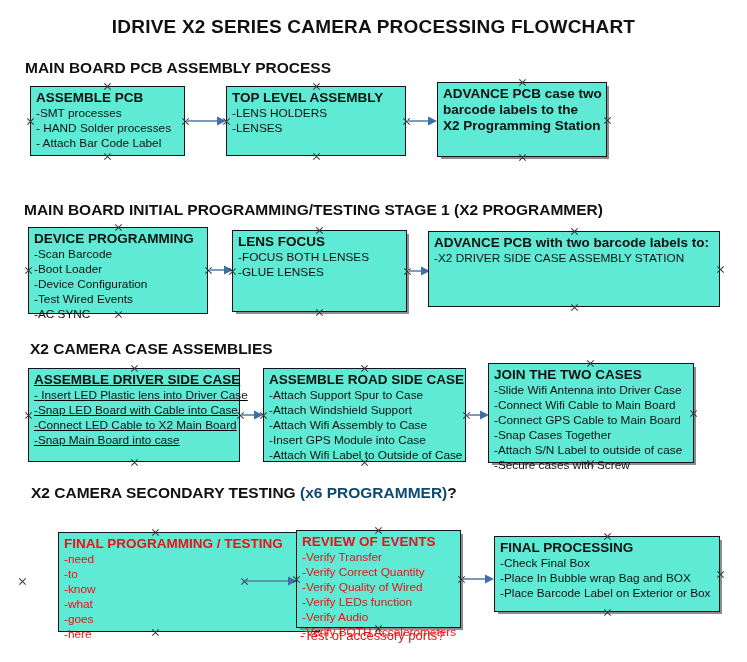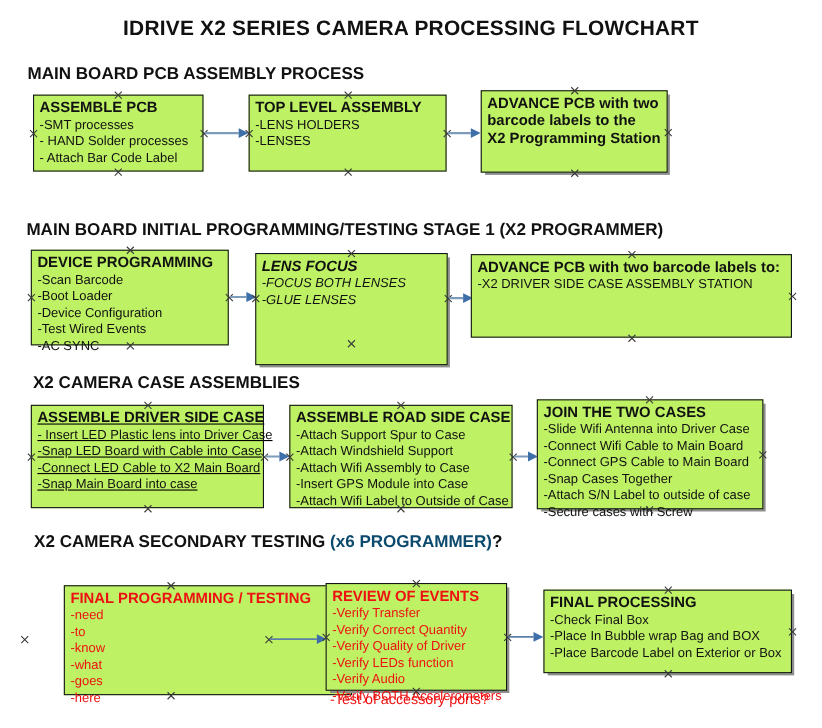--- a/index.html
+++ b/index.html
@@ -41,21 +41,21 @@
     color: #111111;
     white-space: nowrap;
   }
   .section-title .accent {
     color: #0c4a6e;
   }
 
   
   .box {
     position: absolute;
-    background: #bef264;
+    background: #5eead4;
     border: 1px solid #12141a;
     box-sizing: border-box;
     padding: 3px 4px 2px 5px;
     overflow: visible;
   }
   .box.shadowed {
     box-shadow: 3px 3px 0 -1px #8d8d8d;
   }
   .box .b-title {
     font-size: 13.5px;
@@ -151,21 +151,21 @@
   <div class="handle" style="left:406px; top:121px;"></div>
 
   <div class="arrow" style="left:407px; top:116px; width:30px;">
     <svg width="30" height="10" viewBox="0 0 30 10">
       <line x1="0" y1="5" x2="21" y2="5" stroke="#7d9cbb" stroke-width="2"></line>
       <polygon points="21,0.5 30,5 21,9.5" fill="#3f6fa8"></polygon>
     </svg>
   </div>
 
   <div class="box shadowed" style="left:437px; top:82px; width:170px; height:75px;">
-    <div class="b-title">ADVANCE PCB with two</div>
+    <div class="b-title">ADVANCE PCB case two</div>
     <div class="b-title">barcode labels to the</div>
     <div class="b-title"> X2 Programming Station</div>
   </div>
   <div class="handle" style="left:522px; top:82px;"></div>
   <div class="handle" style="left:522px; top:157px;"></div>
   <div class="handle" style="left:607px; top:120px;"></div>
 
   <div class="section-title" style="left:24px; top:201px;">
     <span>MAIN BOARD INITIAL PROGRAMMING/TESTING STAGE 1 (X2 PROGRAMMER)</span>
   </div>
@@ -183,21 +183,21 @@
   <div class="handle" style="left:28px; top:270px;"></div>
   <div class="handle" style="left:208px; top:270px;"></div>
 
   <div class="arrow" style="left:209px; top:265px; width:24px;">
     <svg width="24" height="10" viewBox="0 0 24 10">
       <line x1="0" y1="5" x2="15" y2="5" stroke="#7d9cbb" stroke-width="2"></line>
       <polygon points="15,0.5 24,5 15,9.5" fill="#3f6fa8"></polygon>
     </svg>
   </div>
 
-  <div class="box shadowed" style="left:232px; top:230px; width:175px; height:102px;font-style:italic;">
+  <div class="box shadowed" style="left:232px; top:230px; width:175px; height:82px;">
     <div class="b-title">LENS FOCUS</div>
     <div class="b-line">-FOCUS BOTH LENSES</div>
     <div class="b-line">-GLUE LENSES</div>
   </div>
   <div class="handle" style="left:319px; top:230px;"></div>
   <div class="handle" style="left:319px; top:312px;"></div>
   <div class="handle" style="left:232px; top:271px;"></div>
   <div class="handle" style="left:407px; top:271px;"></div>
 
   <div class="arrow" style="left:408px; top:266px; width:22px;">
@@ -293,21 +293,21 @@
     <svg width="52" height="10" viewBox="0 0 52 10">
       <line x1="0" y1="5" x2="43" y2="5" stroke="#5b7fa6" stroke-width="1.6"></line>
       <polygon points="43,0.5 52,5 43,9.5" fill="#3f6fa8"></polygon>
     </svg>
   </div>
 
   <div class="box red shadowed" style="left:296px; top:530px; width:165px; height:98px;">
     <div class="b-title">REVIEW OF EVENTS</div>
     <div class="b-line">-Verify Transfer</div>
     <div class="b-line">-Verify Correct Quantity</div>
-    <div class="b-line">-Verify Quality of Driver</div>
+    <div class="b-line">-Verify Quality of Wired</div>
     <div class="b-line">-Verify LEDs function</div>
     <div class="b-line">-Verify Audio</div>
     <div class="b-line">-Verify BOTH Accelerometers</div>
   </div>
   <div class="overflow-line" style="left:300px; top:628px;">-Test of accessory ports?</div>
   <div class="handle" style="left:378px; top:530px;"></div>
   <div class="handle" style="left:378px; top:628px;"></div>
   <div class="handle" style="left:296px; top:579px;"></div>
   <div class="handle" style="left:461px; top:579px;"></div>
 

